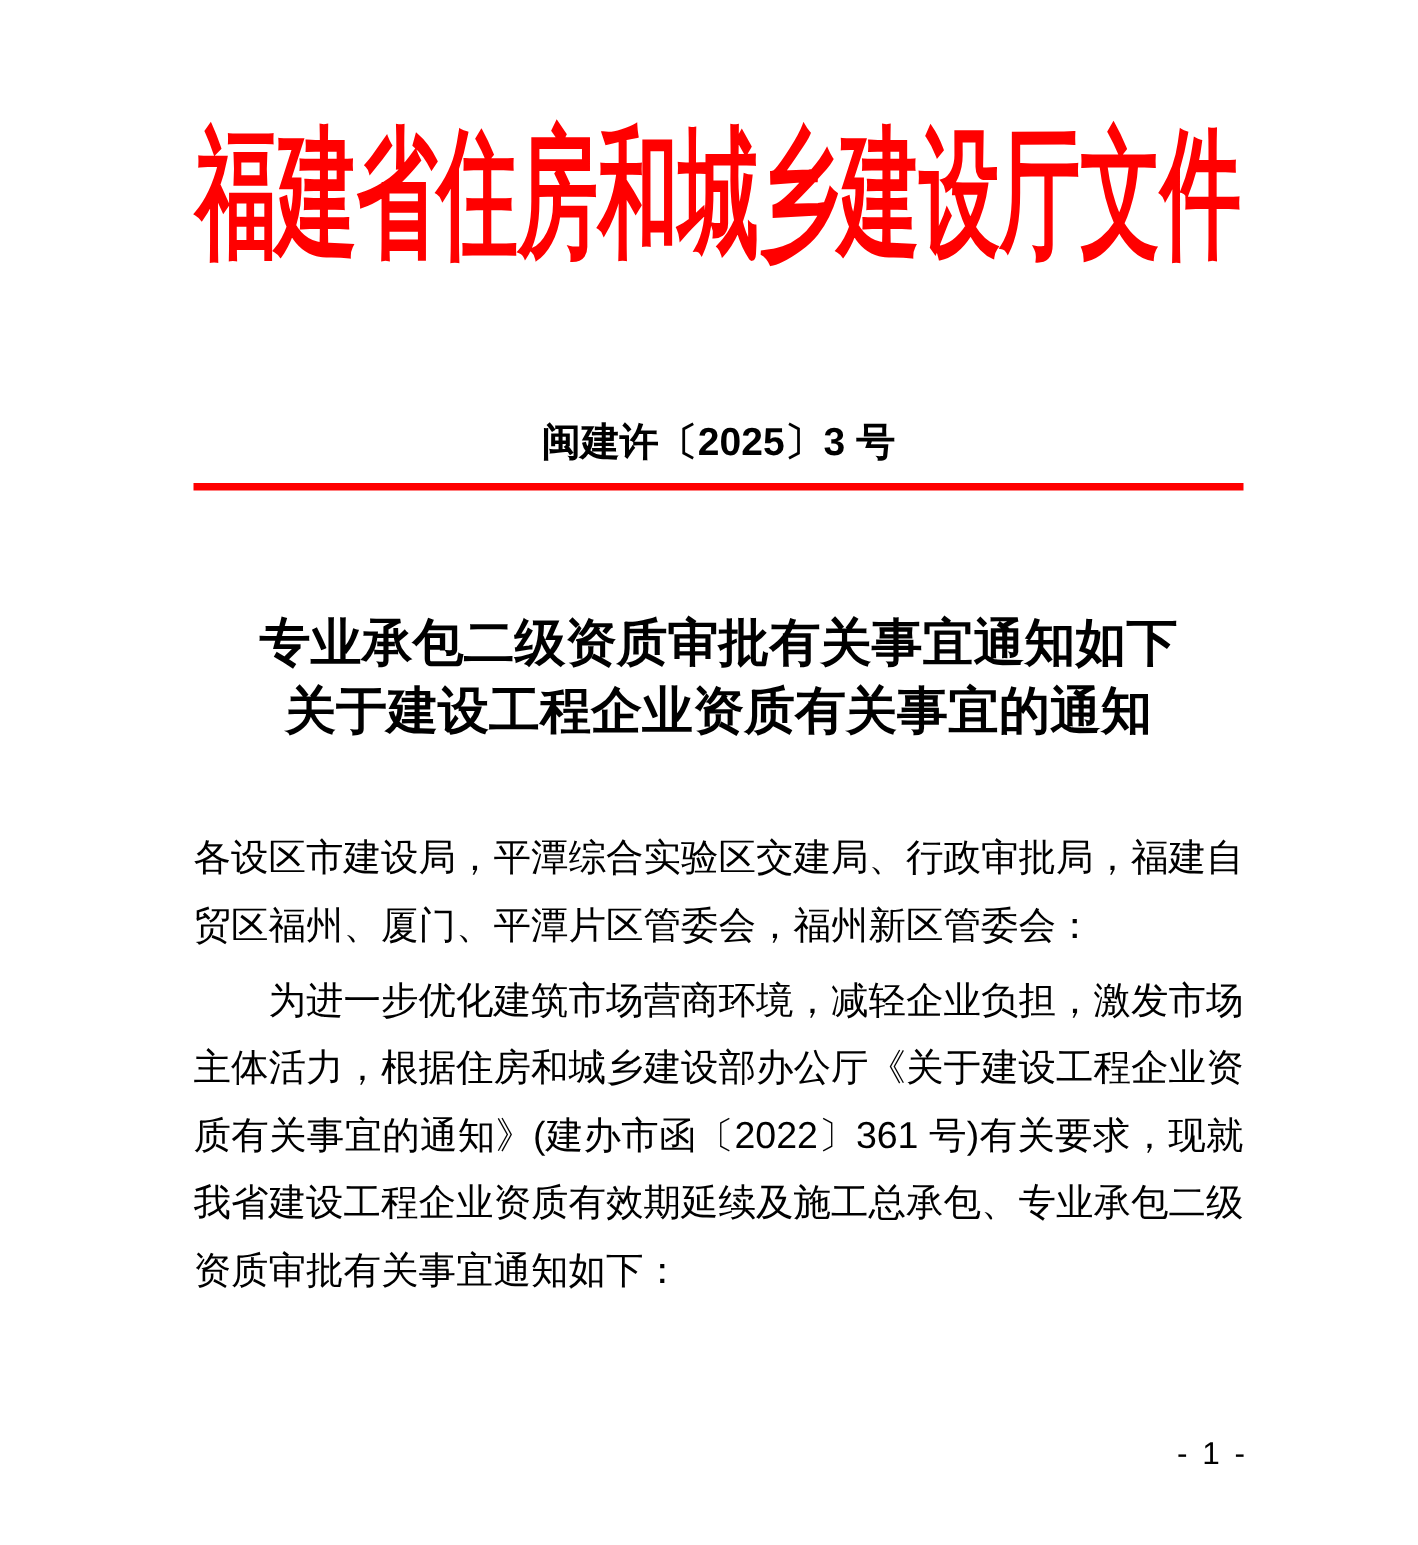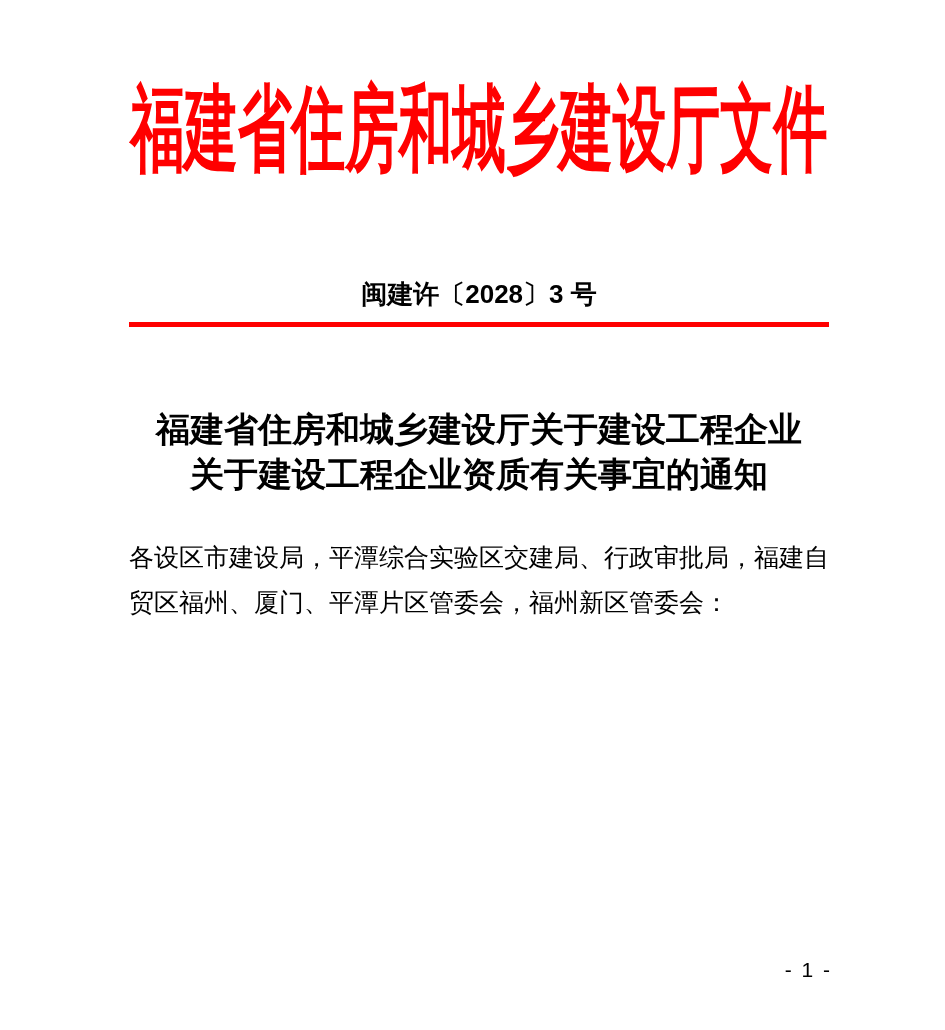--- a/index.html
+++ b/index.html
@@ -61,21 +61,21 @@
     color: #000000;
   }
   .body-text {
     font-size: 25px;
     line-height: 45px;
     text-align: justify;
     text-justify: inter-character;
     color: #000000;
   }
   .recipients {
-    margin-top: 38px;
+    margin-top: 53px;
   }
   .paragraph {
     margin-top: 5px;
     text-indent: 2em;
   }
   .page-number {
     position: absolute;
     top: 958px;
     right: 113px;
     font-size: 21px;
@@ -86,27 +86,28 @@
 </style>
 </head>
 <body>
 
 <div class="page">
 
   <div class="letterhead-wrap">
     <div class="letterhead">福建省住房和城乡建设厅文件</div>
   </div>
 
-  <div class="doc-number">闽建许〔2028〕3 号</div>
+  <div class="doc-number">闽建许〔2025〕3 号</div>
 
   <div class="red-rule"></div>
 
   <div class="doc-title">
-    <div>福建省住房和城乡建设厅关于建设工程企业</div>
+    <div>专业承包二级资质审批有关事宜通知如下</div>
     <div>关于建设工程企业资质有关事宜的通知</div>
   </div>
 
   <div class="body-text recipients">各设区市建设局，平潭综合实验区交建局、行政审批局，福建自贸区福州、厦门、平潭片区管委会，福州新区管委会：</div>
 
+  <div class="body-text paragraph">为进一步优化建筑市场营商环境，减轻企业负担，激发市场主体活力，根据住房和城乡建设部办公厅《关于建设工程企业资质有关事宜的通知》(建办市函〔2022〕361 号)有关要求，现就我省建设工程企业资质有效期延续及施工总承包、专业承包二级资质审批有关事宜通知如下：</div>
 
 </div>
 
 <div class="page-number">- 1 -</div>
 
 </body></html>

